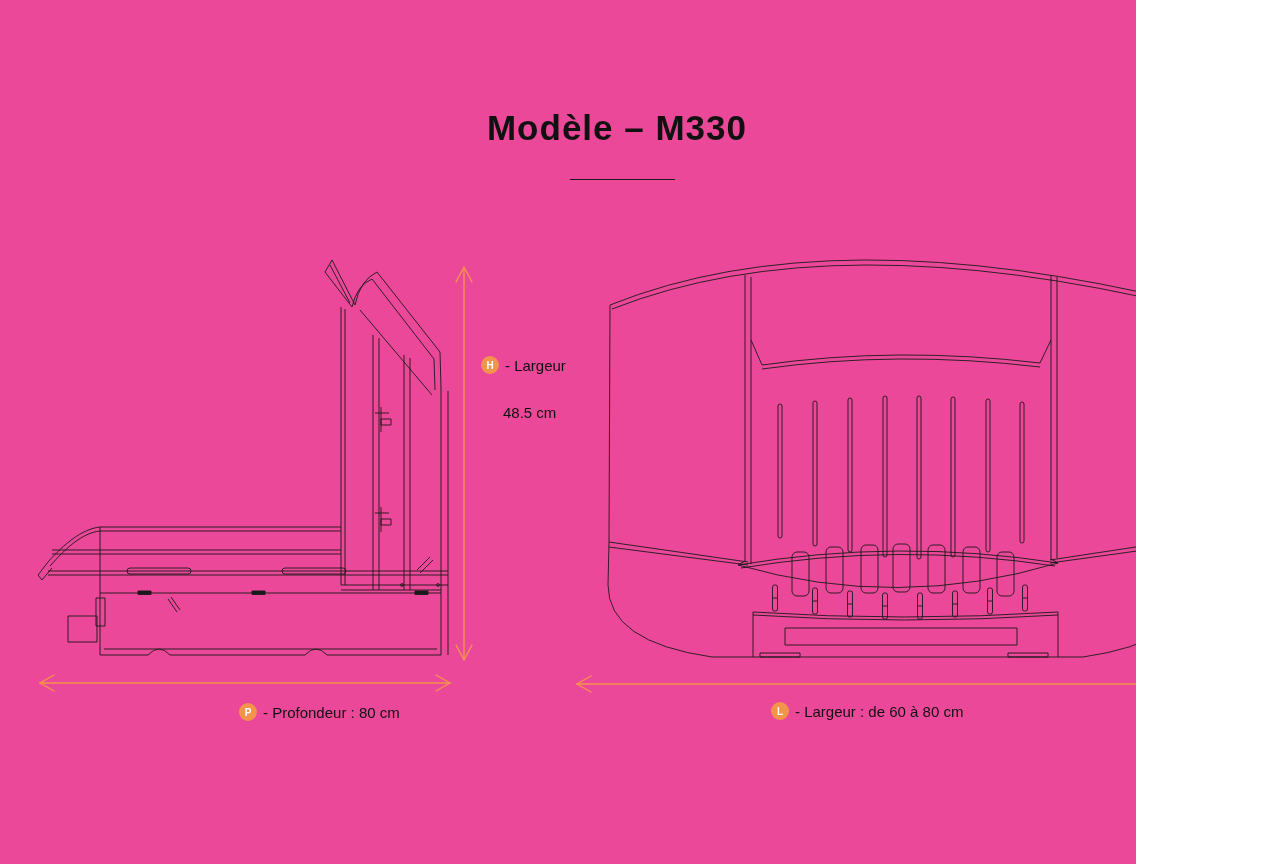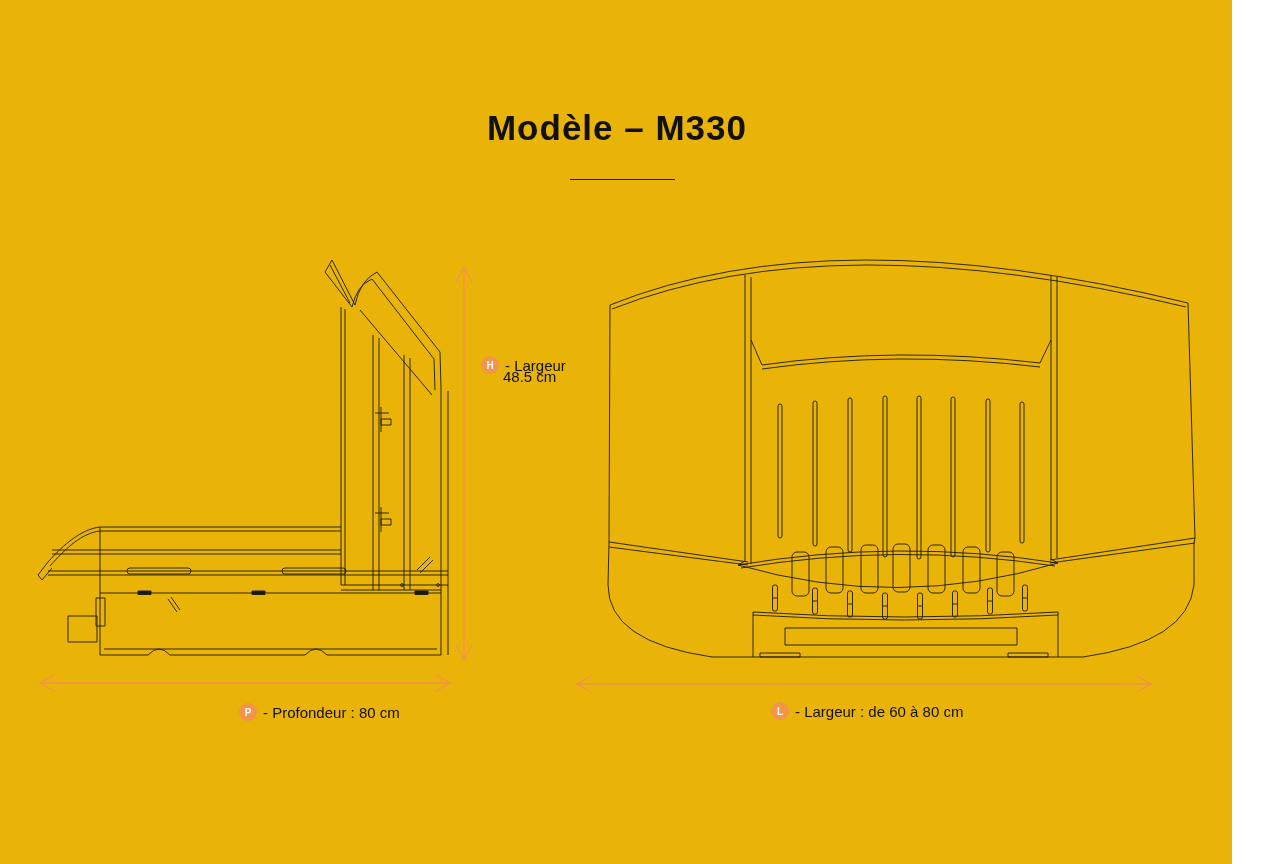--- a/index.html
+++ b/index.html
@@ -1,17 +1,17 @@
 <!DOCTYPE html>
 <html><head>
 <meta charset="utf-8">
 <style>
   html,body{margin:0;padding:0;background:#fff;}
   .canvas{
-    position:relative;width:1232px;height:864px;background:#eab308;
+    position:relative;width:1136px;height:864px;background:#ec4899;
     font-family:"Liberation Sans", sans-serif;color:#1a1a1a;overflow:hidden;
   }
   .page-title{
     position:absolute;left:0;top:108px;width:1234px;text-align:center;
     font-size:35px;font-weight:bold;letter-spacing:1px;color:#111;
   }
   .title-underline{
     position:absolute;left:570px;top:179px;width:105px;height:0;
     border-top:1.6px solid #1a1a1a;
   }
@@ -211,21 +211,21 @@
         <path d="M4,10 L18,18"></path>
       <path d="M578,10 L564,2"></path>
         <path d="M578,10 L564,18"></path>
     </g>
   </svg>
 
   <div class="dim-group" style="left:481px;top:356px;">
     <div class="badge">H</div>
     <div class="dim-label">- Largeur</div>
   </div>
-  <div class="dim-value" style="left:503px;top:368px;">48.5 cm</div>
+  <div class="dim-value" style="left:503px;top:404px;">48.5 cm</div>
 
   <div class="dim-group" style="left:239px;top:703px;">
     <div class="badge">P</div>
     <div class="dim-label">- Profondeur : 80 cm</div>
   </div>
 
   <div class="dim-group" style="left:771px;top:702px;">
     <div class="badge">L</div>
     <div class="dim-label">- Largeur : de 60 à 80 cm</div>
   </div>

